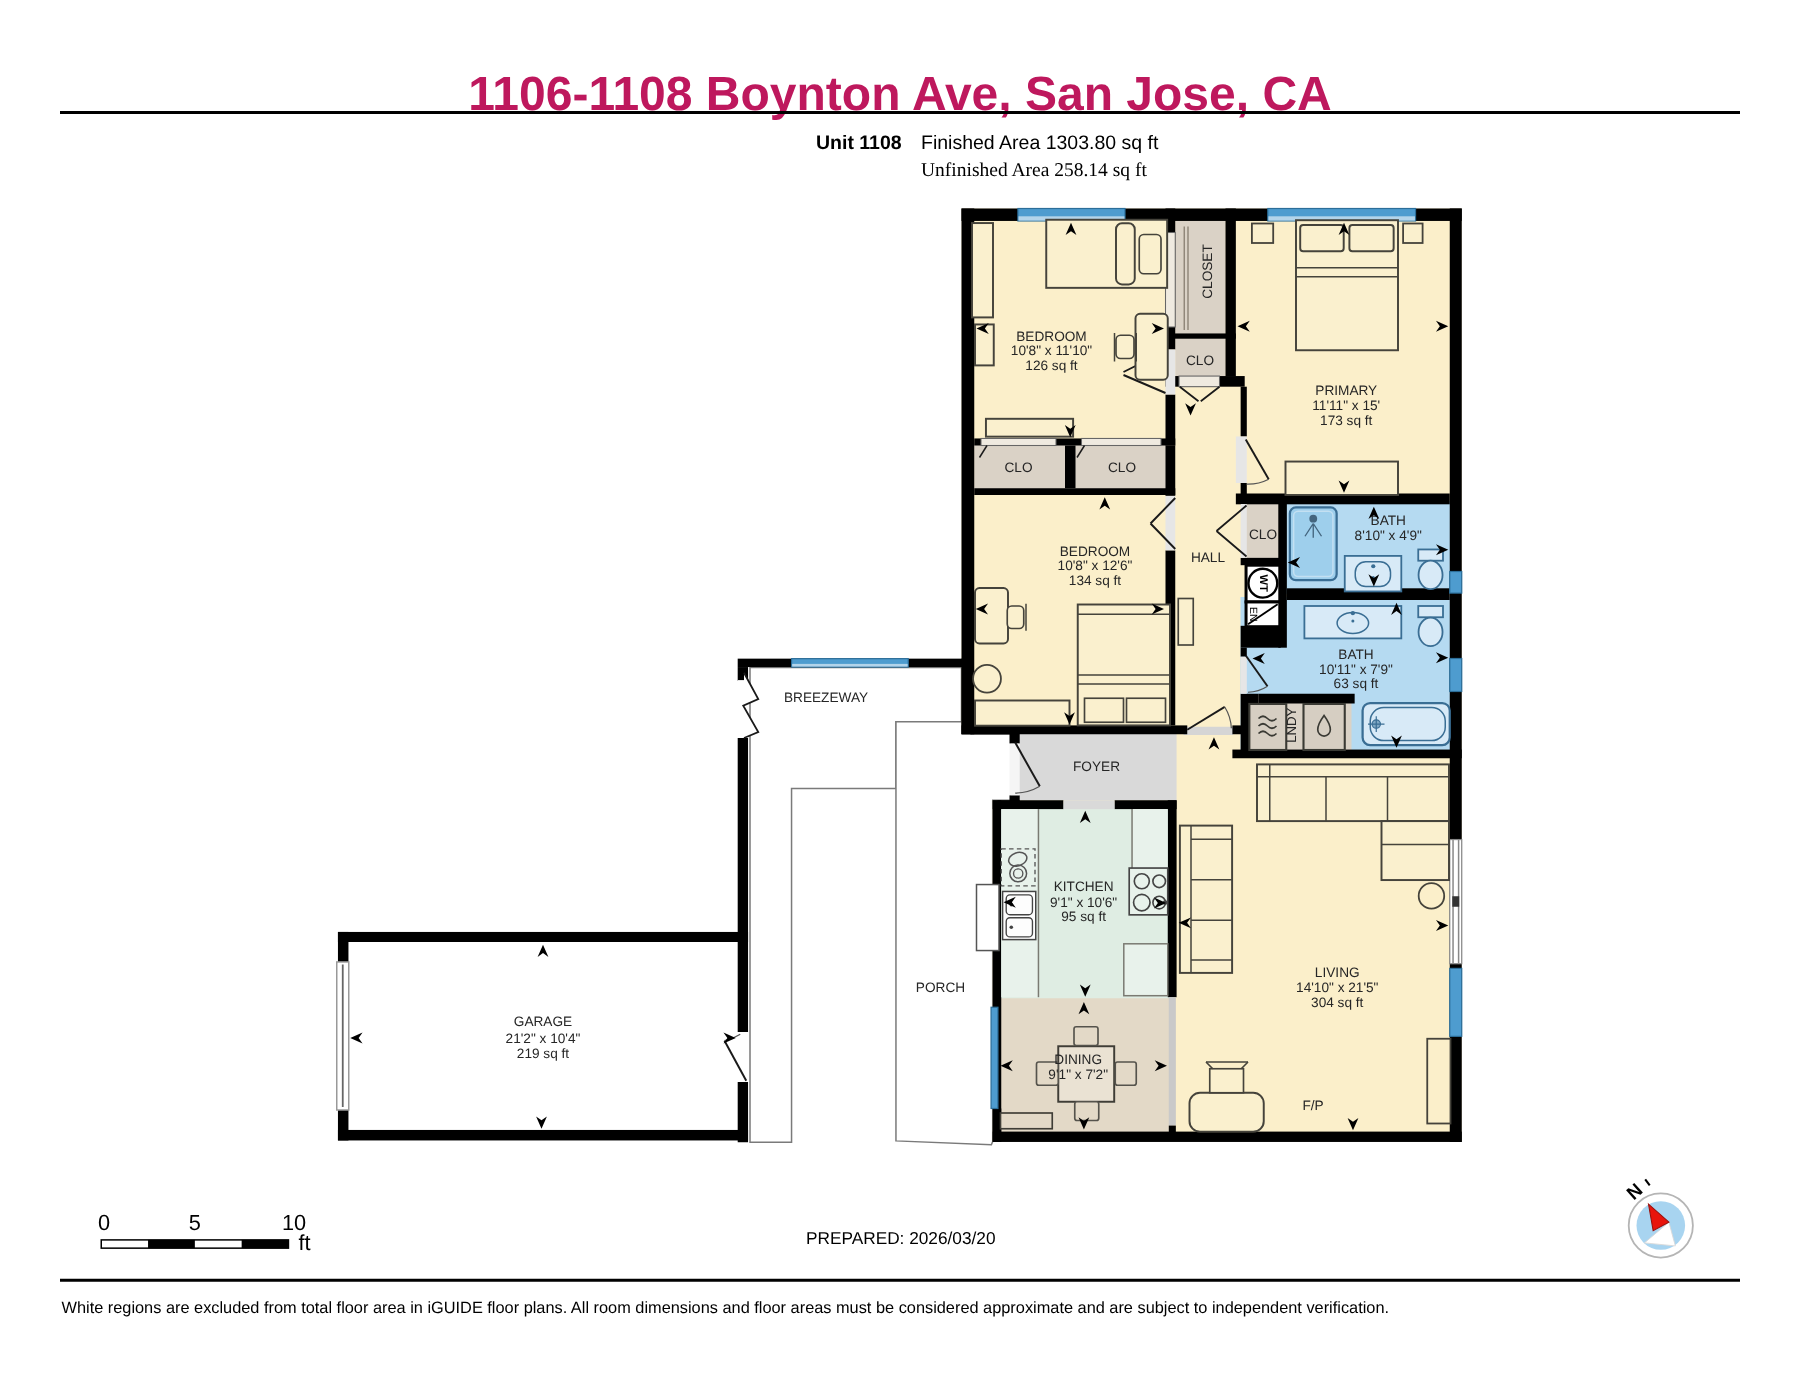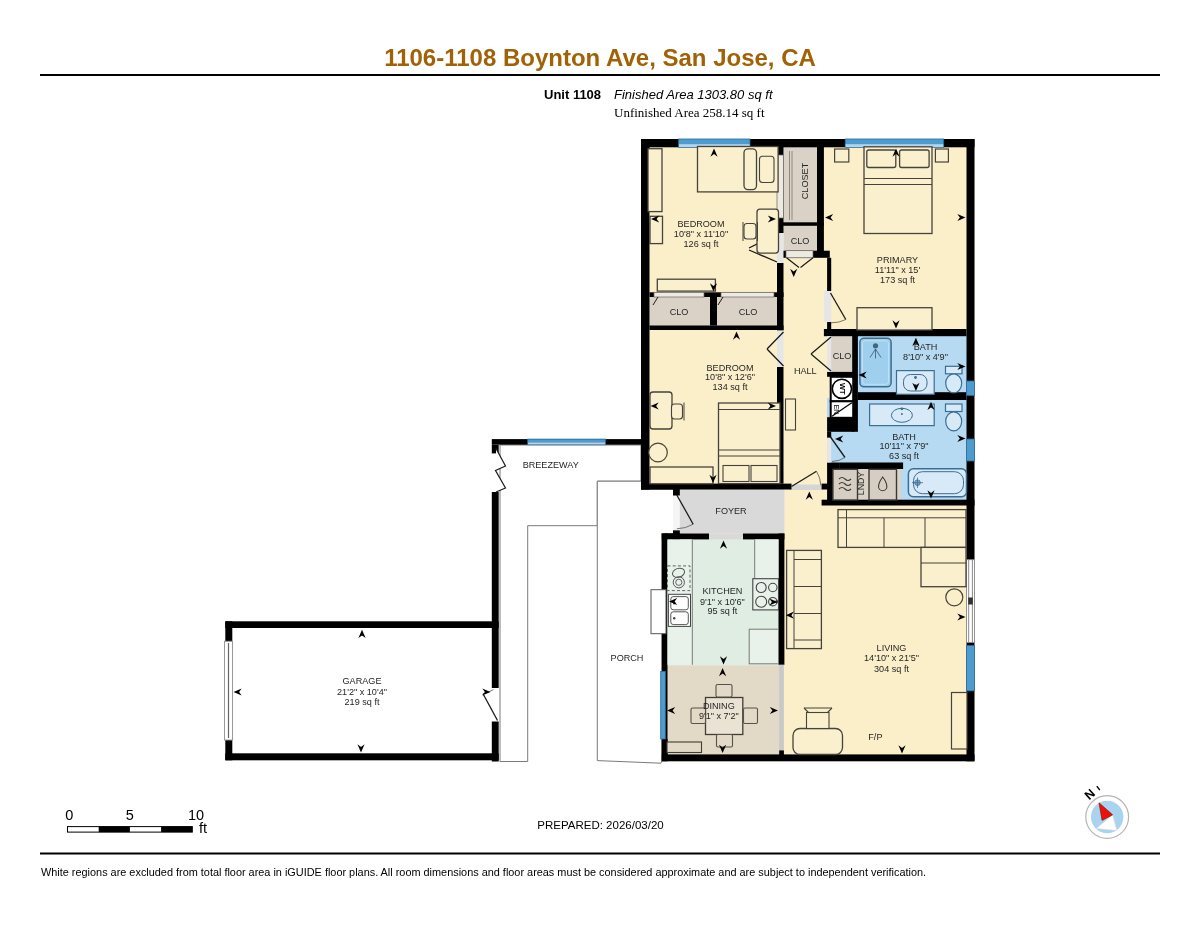--- a/index.html
+++ b/index.html
@@ -1,30 +1,30 @@
 <!DOCTYPE html>
 <html><head>
 <meta charset="utf-8">
 <style>
   html,body{margin:0;padding:0;background:#ffffff;width:1200px;height:927px;overflow:hidden;}
   body{font-family:"Liberation Sans", sans-serif;}
-  .ttl{position:absolute;top:44px;left:0;width:1200px;text-align:center;font-size:24px;font-weight:bold;color:#a16207;}
+  .ttl{position:absolute;top:44px;left:0;width:1200px;text-align:center;font-size:32px;font-weight:bold;color:#be185d;}
   .hr1{position:absolute;top:74px;left:40px;width:1120px;height:2px;background:#000;}
   .unitrow{position:absolute;top:87px;left:0;width:1200px;font-size:13px;color:#000;}
 </style>
 </head>
 <body>
 
 <div class="ttl">1106-1108 Boynton Ave, San Jose, CA</div>
 
 <div class="hr1"></div>
 
 <div class="unitrow">
     <span style="position:absolute;left:544px;top:0;font-weight:bold;text-align:right;">Unit 1108</span>
-    <span style="position:absolute;left:614px;top:0;font-style:italic;">Finished Area 1303.80 sq ft</span>
+    <span style="position:absolute;left:614px;top:0;">Finished Area 1303.80 sq ft</span>
     <span style="position:absolute;left:614px;top:18.2px;font-family:Liberation Serif, serif;">Unfinished Area 258.14 sq ft</span>
   </div>
 <svg width="1200" height="927" viewBox="0 0 1200 927" style="position:absolute;top:0;left:0;">
 
 <polygon points="500,445 641,445 641,481.2 597.3,481.2 597.3,525.7 527.7,525.7 527.7,761.5 500,761.5" fill="#ffffff" stroke="#7a7a7a" stroke-width="1"></polygon>
 
 <polygon points="597.3,481.2 647.5,481.2 647.5,489.5 673.9,489.5 673.9,533.5 661.8,533.5 661.8,761 660.9,763.2 597.3,760.6" fill="#ffffff" stroke="#7a7a7a" stroke-width="1"></polygon>
 
 <polygon points="641,139 974.5,139 974.5,761 661.8,761 661.8,533.5 673.9,533.5 673.9,487.4 641,487.4" fill="#FBEFCA"></polygon>
 

